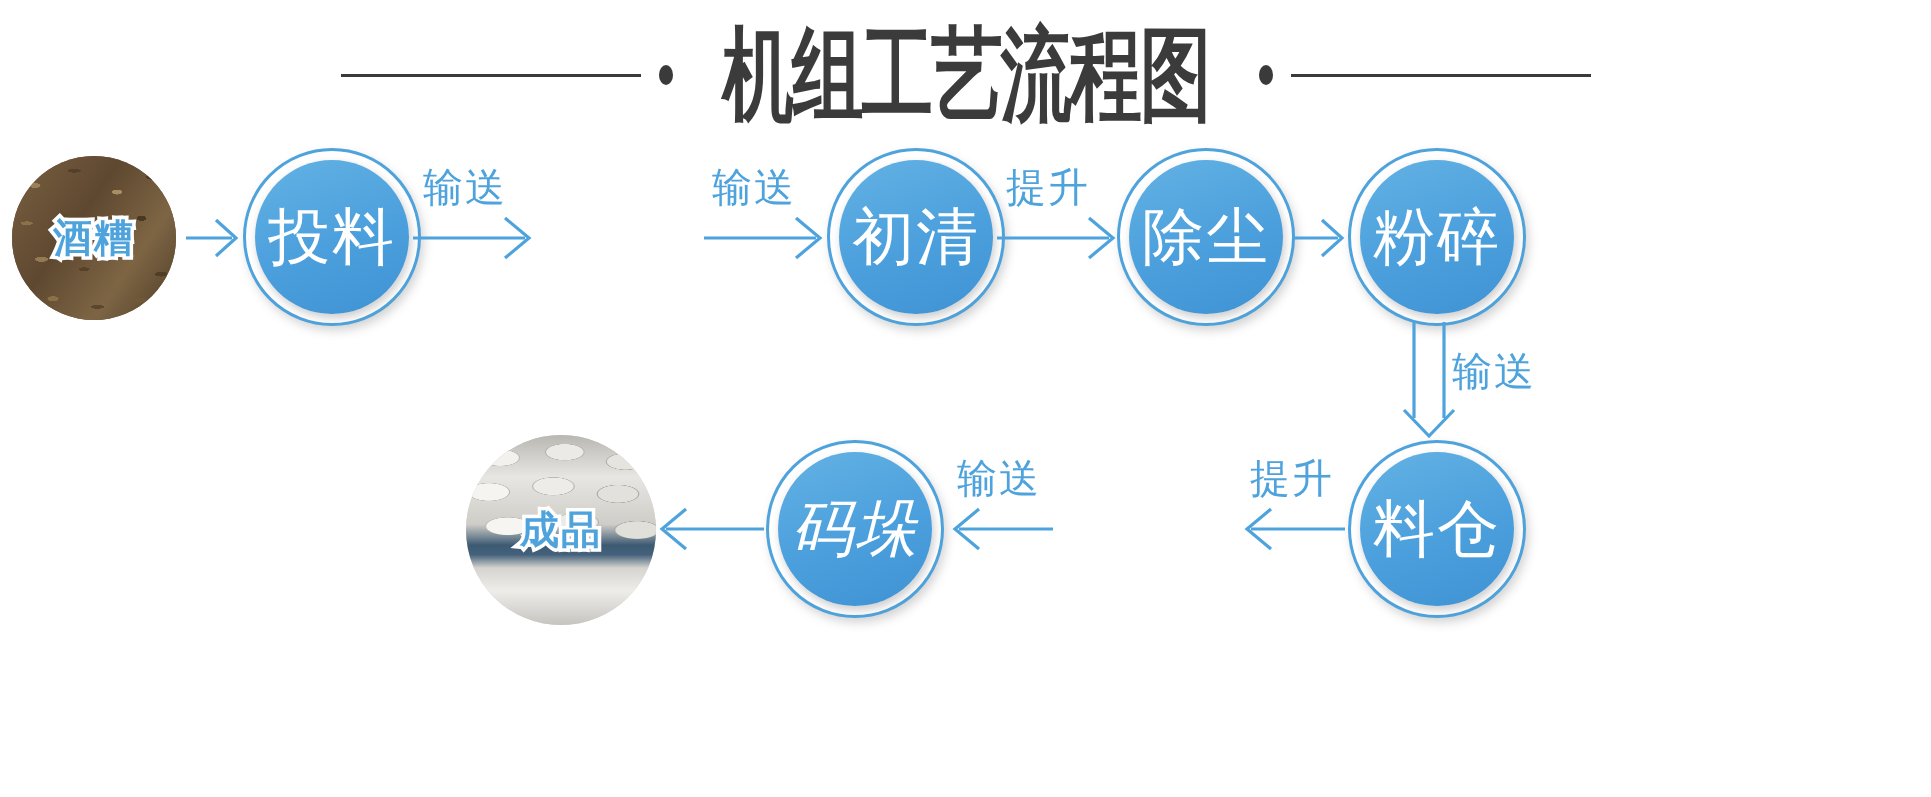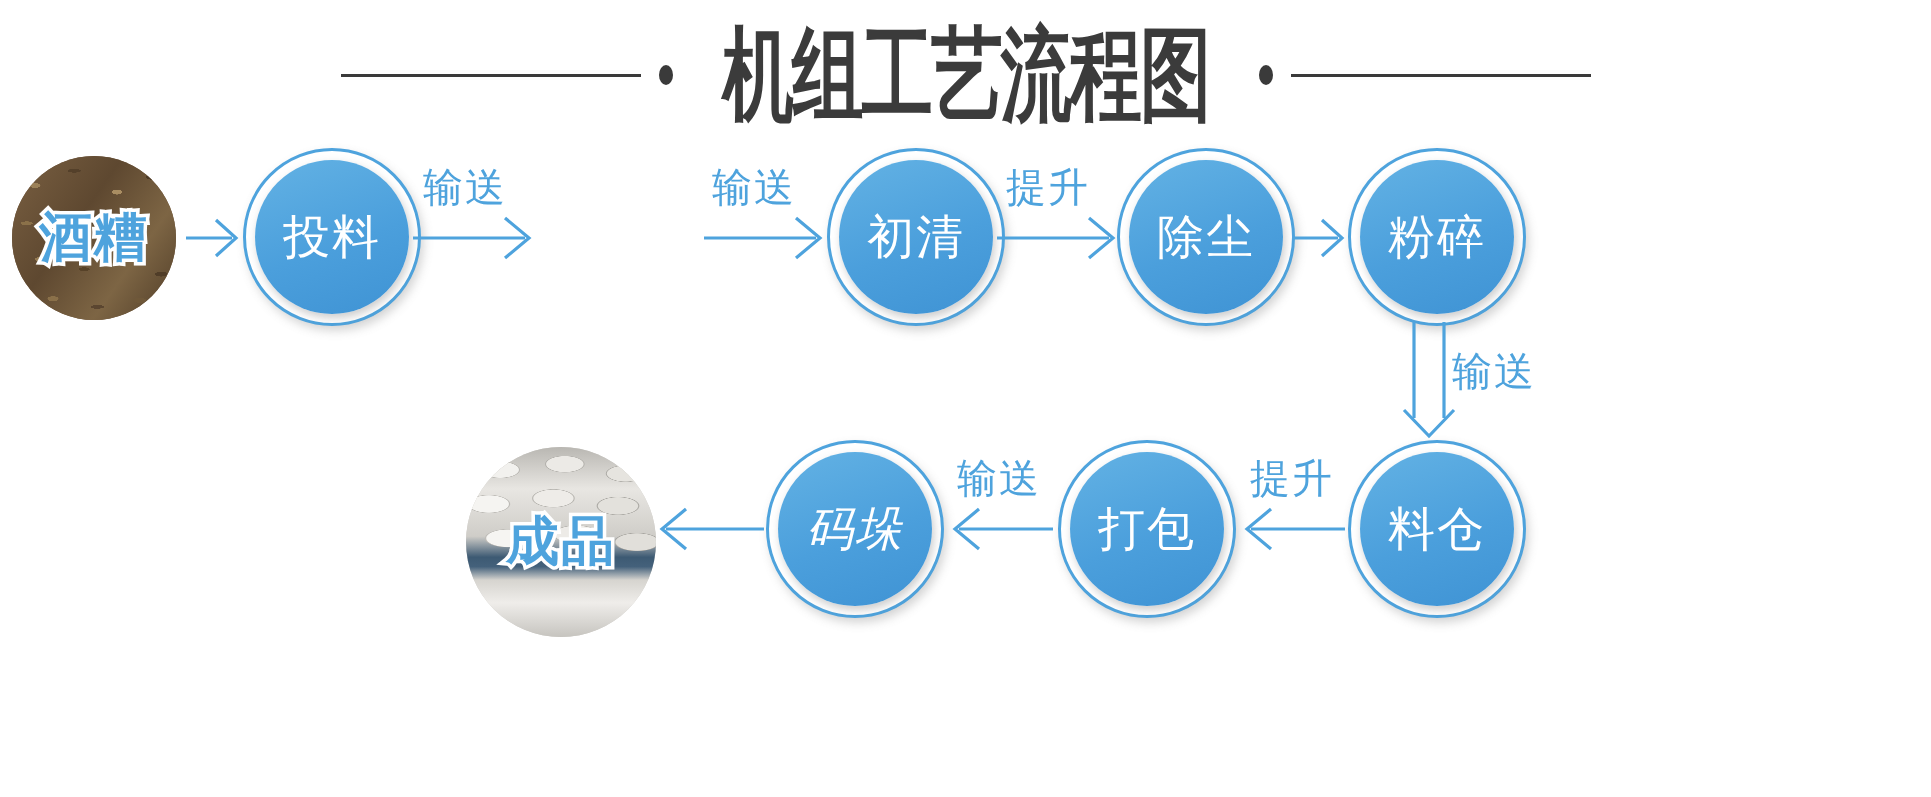--- a/index.html
+++ b/index.html
@@ -44,33 +44,33 @@
     padding: 9px;
     box-shadow: 3px 5px 10px rgba(120,120,120,0.30);
   }
   .node.ring .disc {
     width: 100%; height: 100%; border-radius: 50%;
     background: linear-gradient(160deg, #63b2e4 0%, #4b9fdc 55%, #3f93d4 100%);
     display: flex; align-items: center; justify-content: center;
     box-shadow: 2px 4px 8px rgba(110,110,110,0.35);
   }
   .node.ring .disc span {
-    color: #ffffff; font-size: 47px; font-weight: 400;
+    color: #ffffff; font-size: 62px; font-weight: 400;
     letter-spacing: 2px; white-space: nowrap;
     font-family: "DejaVu Sans", "Liberation Sans", sans-serif;
   }
 
   
   .node.photo { overflow: visible; }
   .node.photo .pic {
     position: absolute; inset: 0; border-radius: 50%; overflow: hidden;
   }
   .node.photo .cap {
     position: relative; z-index: 3;
-    color: #4ea3dd; font-size: 53px; font-weight: bold; letter-spacing: 2px;
+    color: #4ea3dd; font-size: 39px; font-weight: bold; letter-spacing: 2px;
     white-space: nowrap;
     font-family: "DejaVu Sans", "Liberation Sans", sans-serif;
     -webkit-text-stroke: 7px #ffffff;
     paint-order: stroke fill;
   }
   
   .tex-grain {
     width: 100%; height: 100%;
     background-color: #6b5137;
     background-image:
@@ -165,33 +165,28 @@
       <span>料仓</span>
     </div>
   </div>
 
   <div class="node ring" style="left:1348px; top:148px; width:178px; height:178px;">
     <div class="disc">
       <span>粉碎</span>
     </div>
   </div>
 
-  <div class="node ring" style="left:1058px; top:440px; width:178px; height:178px;">
-    <div class="disc">
-      <span>打包</span>
-    </div>
-  </div>
 
   <div class="node ring" style="left:766px; top:440px; width:178px; height:178px;font-style:italic;">
     <div class="disc">
       <span>码垛</span>
     </div>
   </div>
 
-  <div class="node photo" style="left:466px; top:447px; width:190px; height:190px;text-align:right;">
+  <div class="node photo" style="left:466px; top:435px; width:190px; height:190px;text-align:right;">
     <div class="pic">
       <div class="tex-bags"></div>
     </div>
     <div class="cap">成品</div>
   </div>
 
   <svg class="arrow-svg" style="left:186px; top:212px; width:62px; height:56px;" viewBox="0 0 62 56">
     <line x1="0" y1="26" x2="46" y2="26"></line>
     <polyline points="30,8 50,26 30,44"></polyline>
   </svg>

